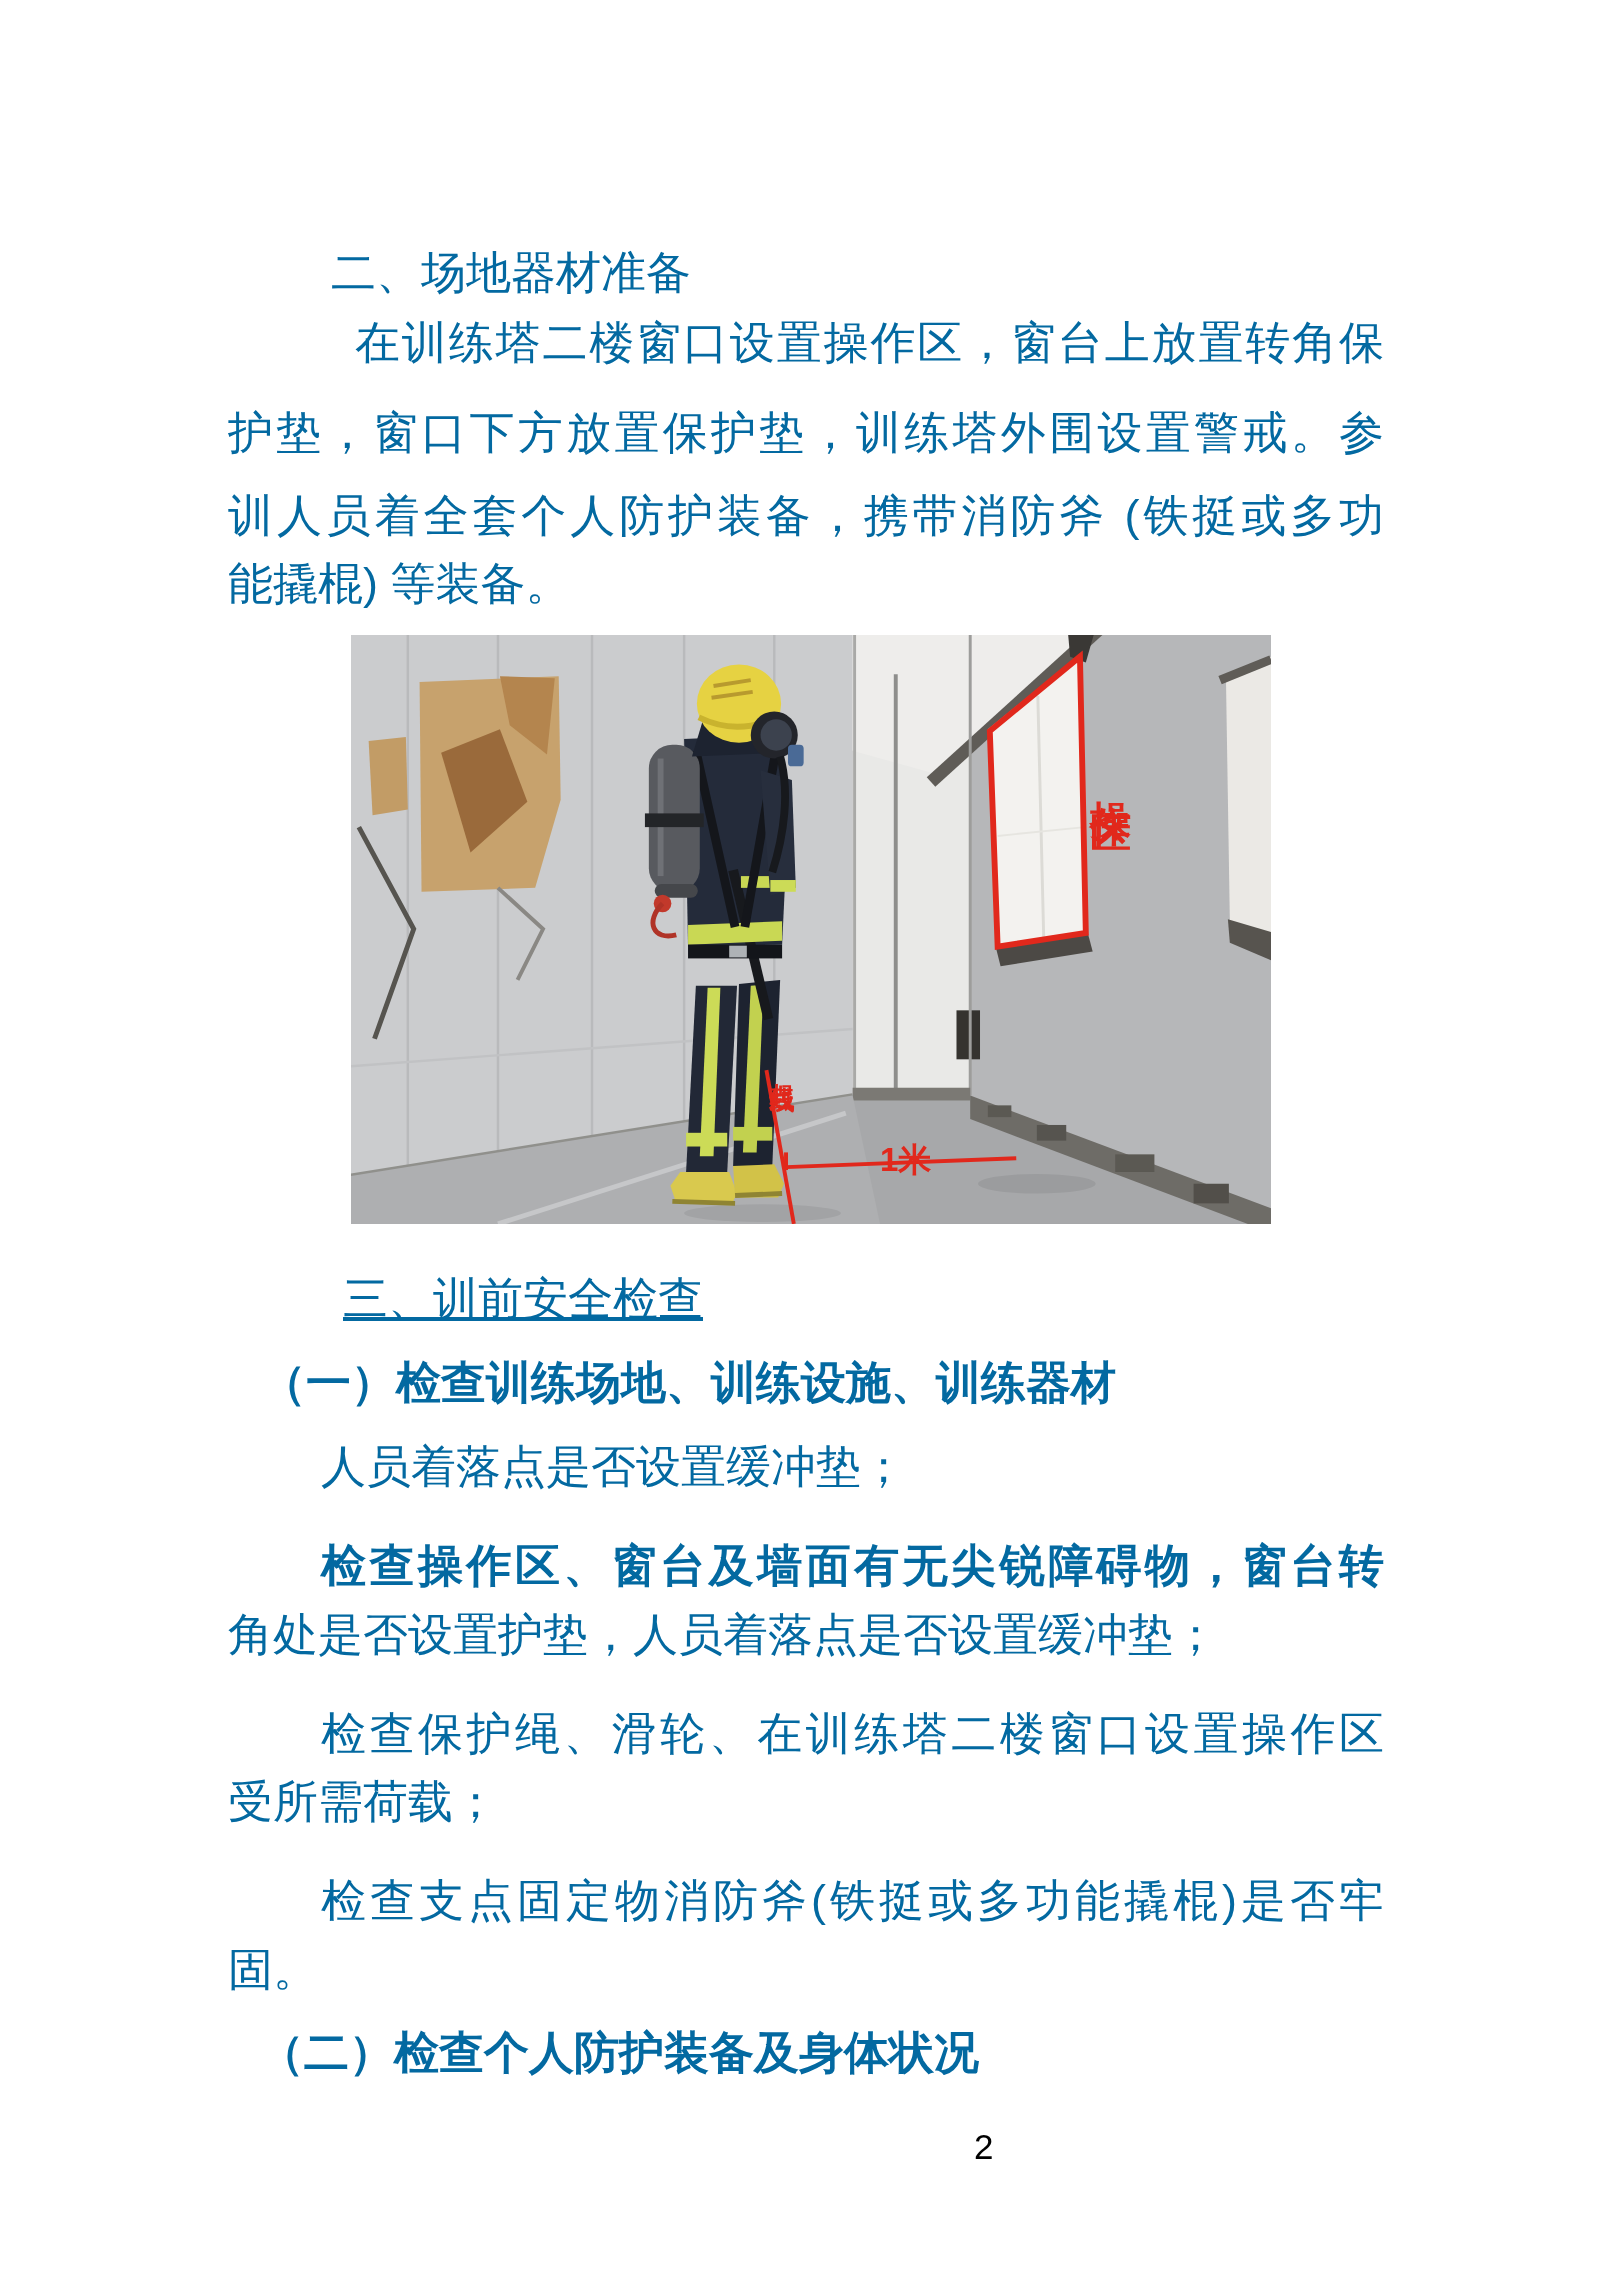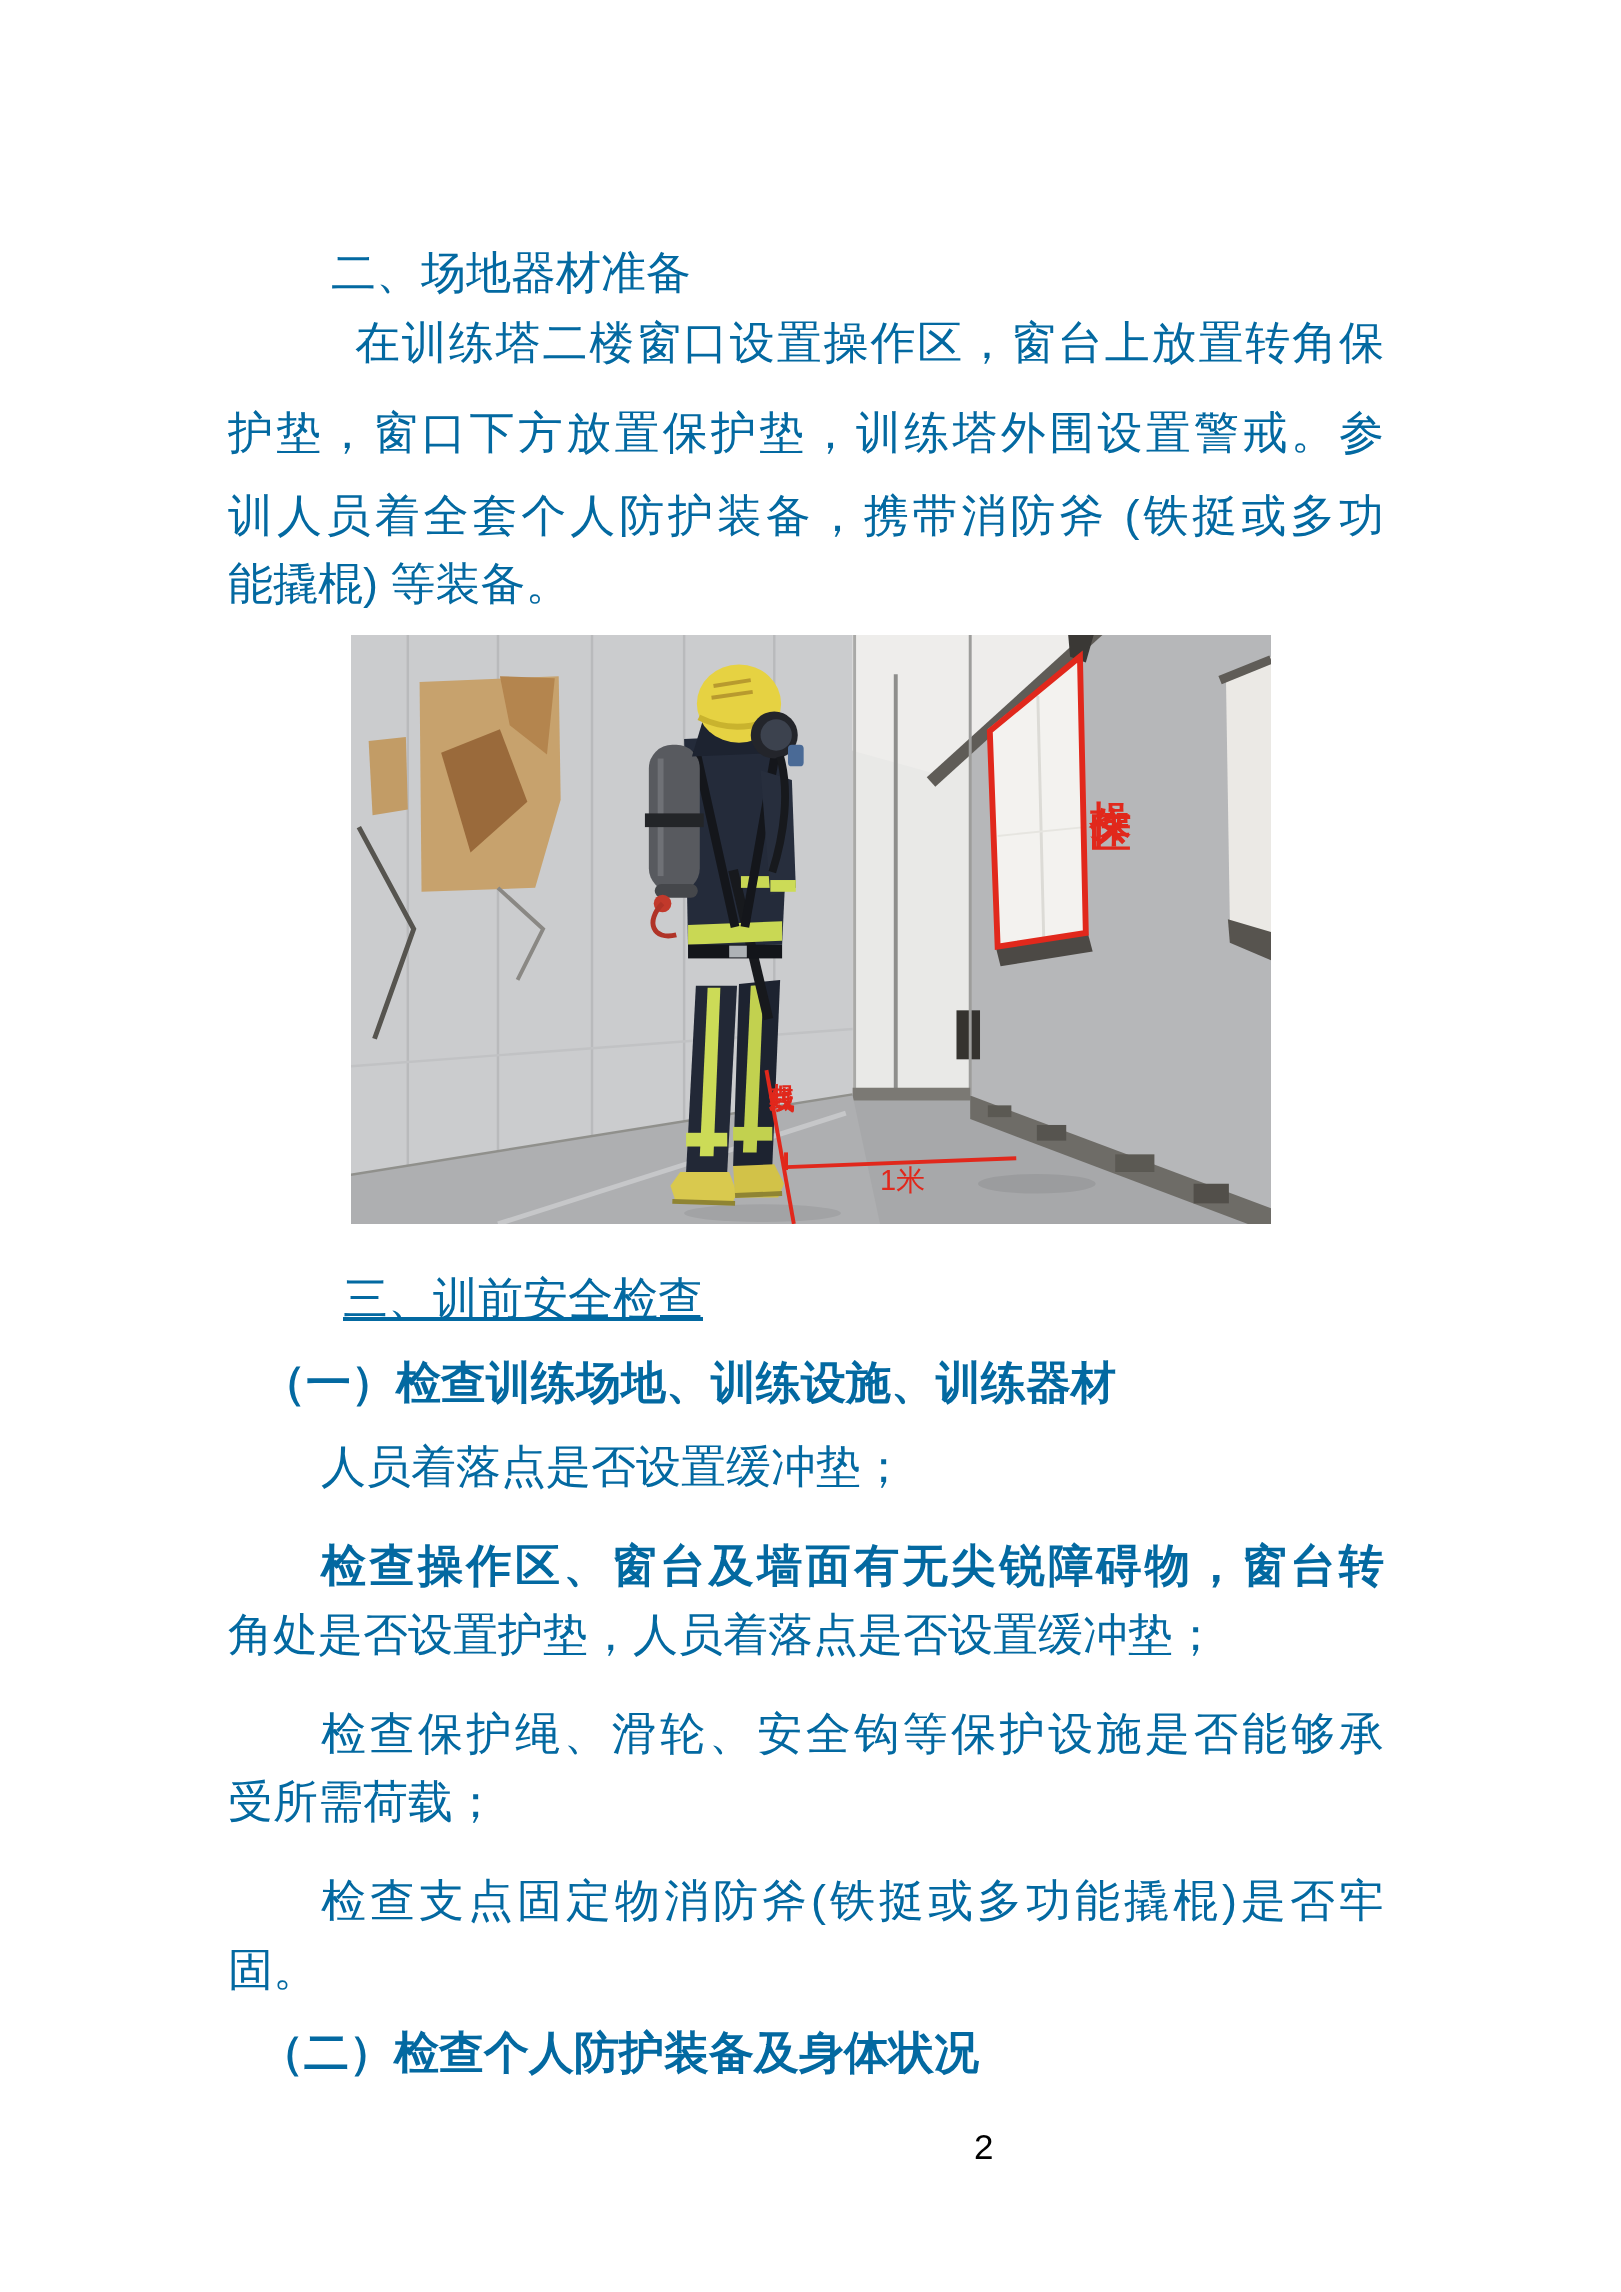--- a/index.html
+++ b/index.html
@@ -17,22 +17,22 @@
     overflow:hidden; background:#a7a8aa;
   }
   .photo svg { position:absolute; left:0; top:0; }
   .vlabel {
     position:absolute; writing-mode:vertical-rl; text-orientation:upright;
     color:var(--red); font-weight:bold; line-height:1;
   }
   #opArea    { left:739px; top:133px; font-size:41px; letter-spacing:6.9px; }
   #startLine { left:418px; top:427px; font-size:25.5px; letter-spacing:2px; }
   #oneMeter  {
-    position:absolute; left:529px; top:526px; font-size:29px;
-    color:var(--red); font-weight:normal;
+    position:absolute; left:529px; top:503px; font-size:33px;
+    color:var(--red); font-weight:bold;
   }
   .pagenum { position:absolute; left:974px; top:2125px; font-size:35px; line-height:43px; }
 </style>
 </head>
 <body>
 
 <div id="page">
 
   <div class="tl" style="left:331px; top:243px;">二、场地器材准备</div>
 
@@ -169,21 +169,21 @@
 
   <div class="tl" style="left:343px; top:1269px;text-decoration:underline;">三、训前安全检查</div>
 
   <div class="tl bold" style="left:261px; top:1353px;">（一）检查训练场地、训练设施、训练器材</div>
 
   <div class="tl" style="left:321px; top:1437px;">人员着落点是否设置缓冲垫；</div>
 
   <div class="tl just" style="left:321px; top:1520px; width:1063px;font-weight:bold;">检查操作区、窗台及墙面有无尖锐障碍物，窗台转</div>
   <div class="tl" style="left:228px; top:1605px;">角处是否设置护垫，人员着落点是否设置缓冲垫；</div>
 
-  <div class="tl just" style="left:321px; top:1688px; width:1063px;">检查保护绳、滑轮、安全钩等保护设施是否能够承</div>
+  <div class="tl just" style="left:321px; top:1688px; width:1063px;">检查保护绳、滑轮、在训练塔二楼窗口设置操作区</div>
   <div class="tl" style="left:228px; top:1772px;">受所需荷载；</div>
 
   <div class="tl just" style="left:321px; top:1855px; width:1063px;">检查支点固定物消防斧(铁挺或多功能撬棍)是否牢</div>
   <div class="tl" style="left:228px; top:1940px;">固。</div>
 
   <div class="tl bold" style="left:259px; top:2023px;">（二）检查个人防护装备及身体状况</div>
 
   <div class="pagenum">2</div>
 
 </div>

